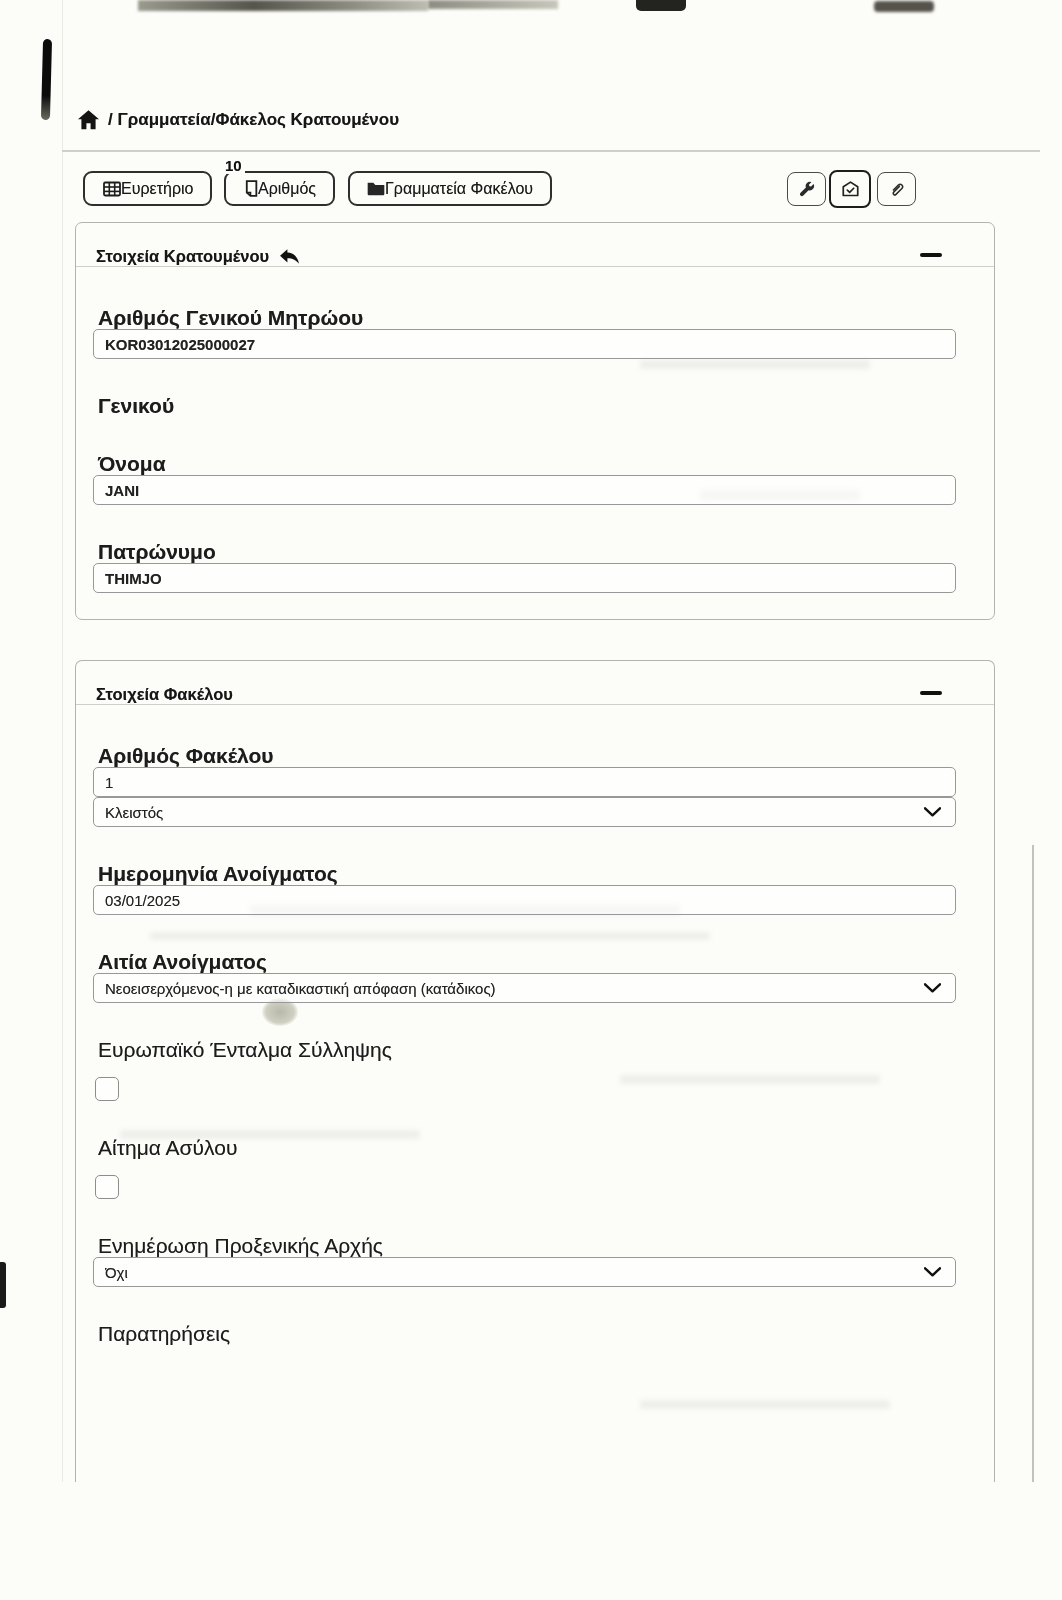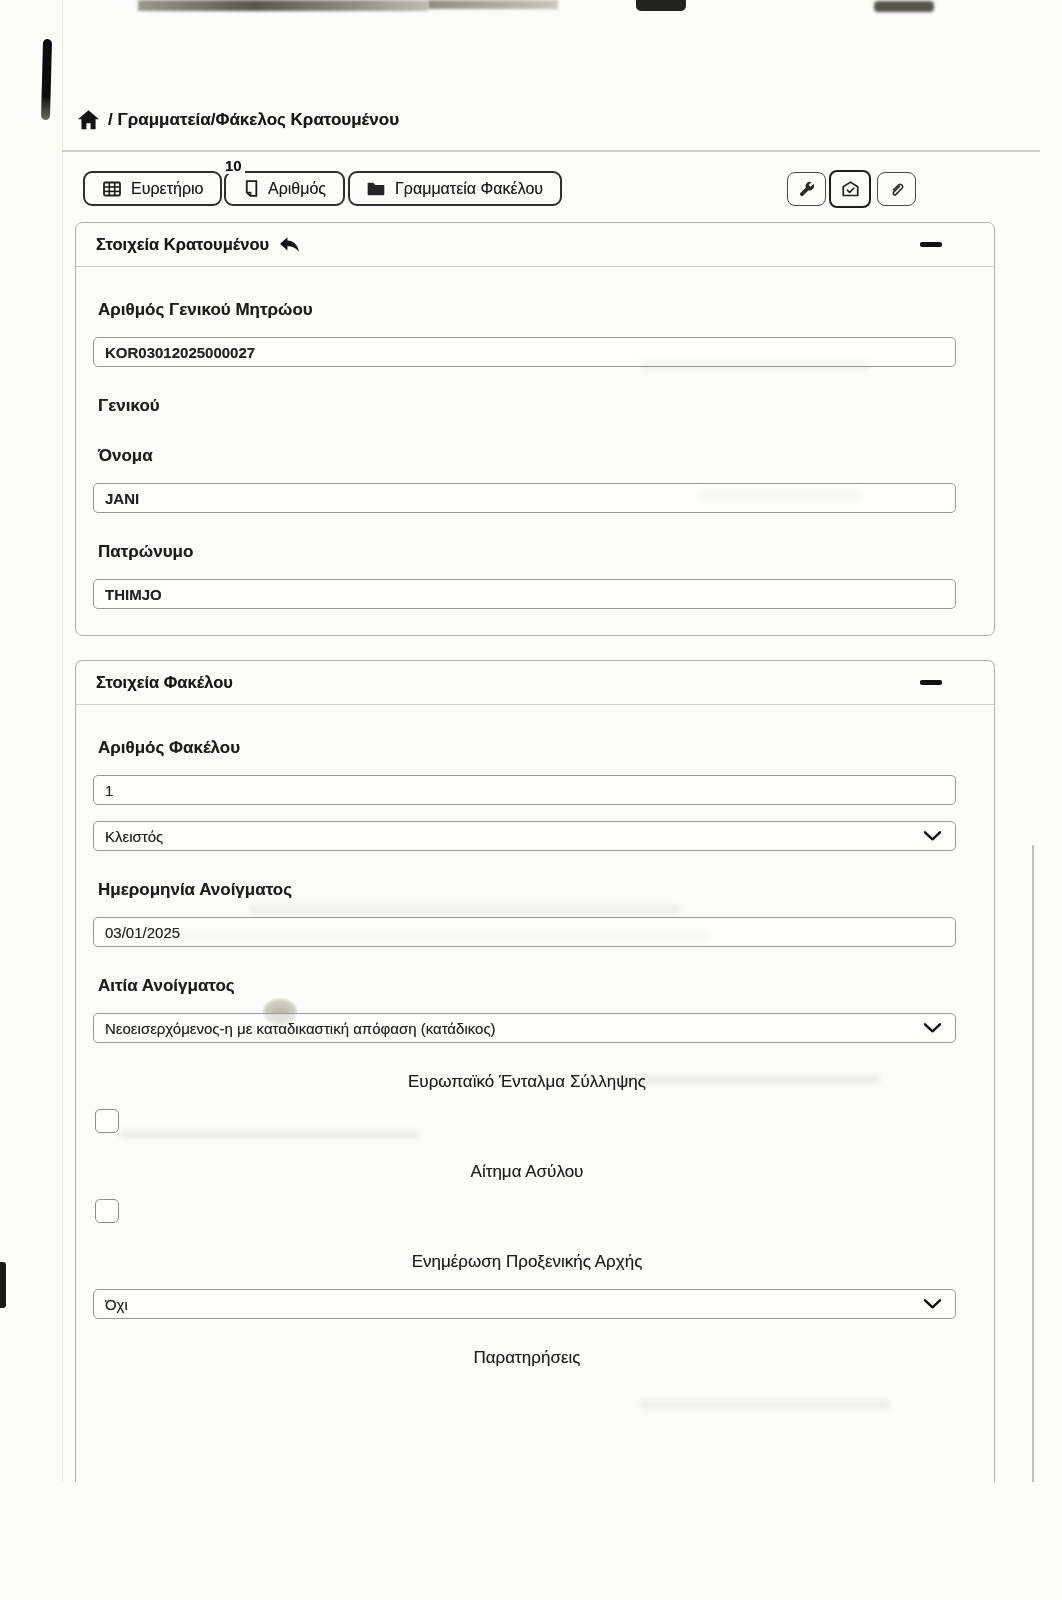--- a/index.html
+++ b/index.html
@@ -21,21 +21,21 @@
 
   
   .breadcrumb { position:absolute; left:78px; top:110px; display:flex; align-items:center; gap:9px; }
   .breadcrumb .crumb-text { font-size:17px; font-weight:600; color:#161616; }
 
   .top-rule { position:absolute; left:62px; top:150px; width:978px; height:2px; background:#cfcfca; }
 
   
   .tb-btn {
     position:absolute; top:171px; height:35px;
-    display:flex; align-items:center; gap:10px;
+    display:flex; align-items:center; 
     padding:0 17px; background:transparent;
     border:2px solid #2e2e2e; border-radius:9px;
     font-size:16px; color:#181818; font-weight:500;
   }
   .tb-btn .btn-label { white-space:nowrap; }
   .badge-10 {
     position:absolute; left:-4px; top:-16px;
     font-size:15px; font-weight:700; color:#111;
     background:#fcfcf9; padding:0 3px; line-height:17px;
   }
@@ -46,35 +46,35 @@
   }
   .icon-btn.emph { top:170px; height:38px; width:42px; border:2.6px solid #1d1d1d; }
 
   
   .panel {
     position:absolute; left:75px; width:920px;
     border:1.6px solid #b3b3ae; border-radius:7px;
     background:transparent;
   }
   .panel-header {
-    height:44px; display:flex; align-items:center;
+    height:44px; display:flex; align-items:flex-end;
     padding:0 22px 0 20px;
     border-bottom:1px solid #cfcfca;
   }
   .panel-title { font-size:16.5px; font-weight:700; color:#161616; display:flex; align-items:center; gap:10px; }
   .collapse-btn { margin-left:auto; width:26px; height:22px; display:flex; align-items:center; justify-content:center; background:transparent; border:none; cursor:pointer; margin-right:28px; }
   .collapse-dash { width:22px; height:4.5px; background:#101010; border-radius:2px; }
   .panel-body { padding:4px 38px 26px 17px; }
 
-  .f-label { display:block; margin:28px 0 0 5px; font-size:17px; line-height:22px; font-weight:600; color:#1c1c1c; }
+  .f-label { display:block; margin:36px 0 0 5px; font-size:21px; line-height:22px; font-weight:600; color:#1c1c1c; }
   .f-label.bold { font-weight:700; }
-  .f-label.reg  { font-weight:500;text-align:center; }
+  .f-label.reg  { font-weight:500; }
 
   .f-box {
-    margin-top:16px; height:30px; width:100%;
+    margin-top:0; height:30px; width:100%;
     border:1.4px solid #98989a; border-radius:5px;
     display:flex; align-items:center; padding:0 11px;
     font-size:15px; color:#222; background:rgba(255,255,255,.5);
   }
   .f-box.heavy { font-weight:600; }
   .f-box.med   { font-weight:500; }
   .f-box .sel-text { flex:1 1 auto; white-space:nowrap; overflow:hidden; }
   .f-box .chev { flex:0 0 auto; margin-right:3px; display:flex; }
 
   .checkbox {

